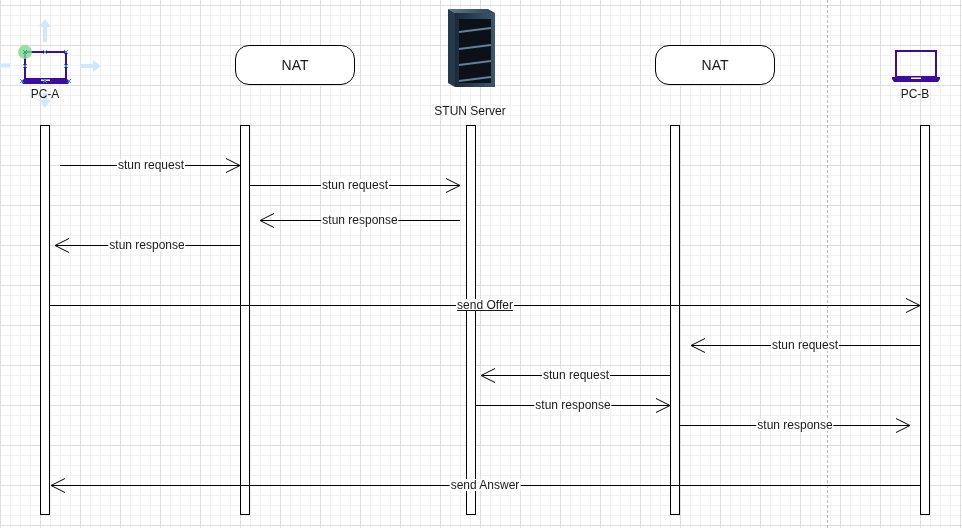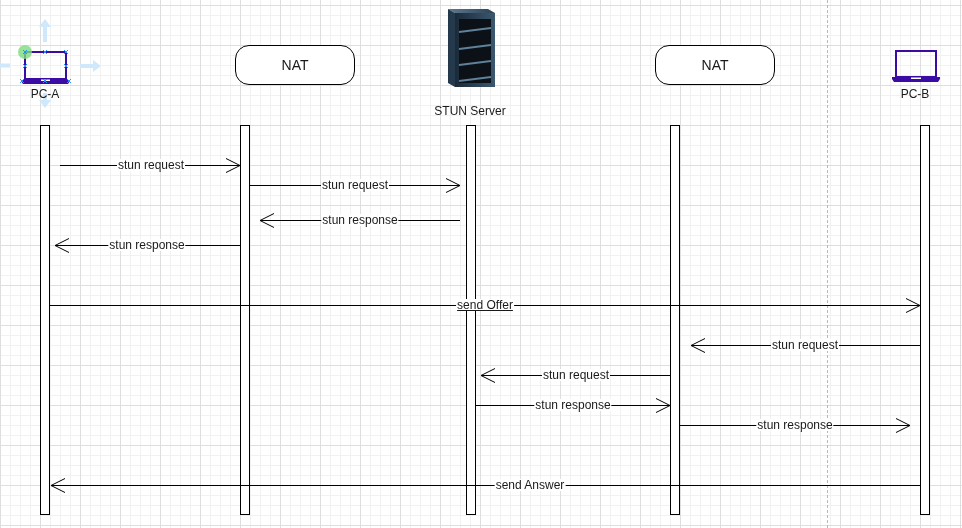--- a/index.html
+++ b/index.html
@@ -157,13 +157,13 @@
 
 <div class="msg-label" style="left:151px;top:165px;">stun request</div>
 <div class="msg-label" style="left:355px;top:185px;">stun request</div>
 <div class="msg-label" style="left:360px;top:220px;">stun response</div>
 <div class="msg-label" style="left:147px;top:245px;">stun response</div>
 <div class="msg-label" style="left:485px;top:305px;text-decoration:underline;">send Offer</div>
 <div class="msg-label" style="left:805px;top:345px;">stun request</div>
 <div class="msg-label" style="left:576px;top:375px;">stun request</div>
 <div class="msg-label" style="left:573px;top:405px;">stun response</div>
 <div class="msg-label" style="left:795px;top:425px;">stun response</div>
-<div class="msg-label" style="left:485px;top:485px;margin-left:45px;">send Answer</div>
+<div class="msg-label" style="left:485px;top:485px;">send Answer</div>
 
 </body></html>

